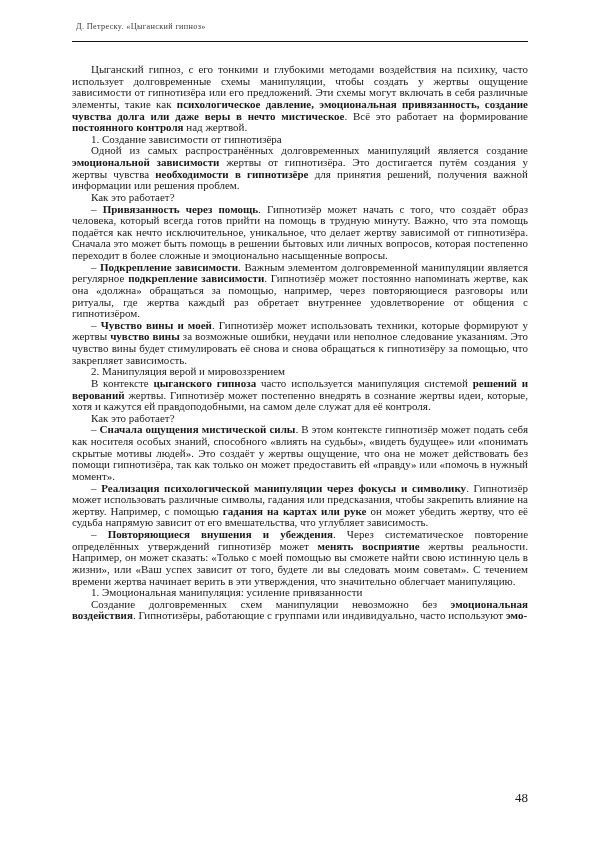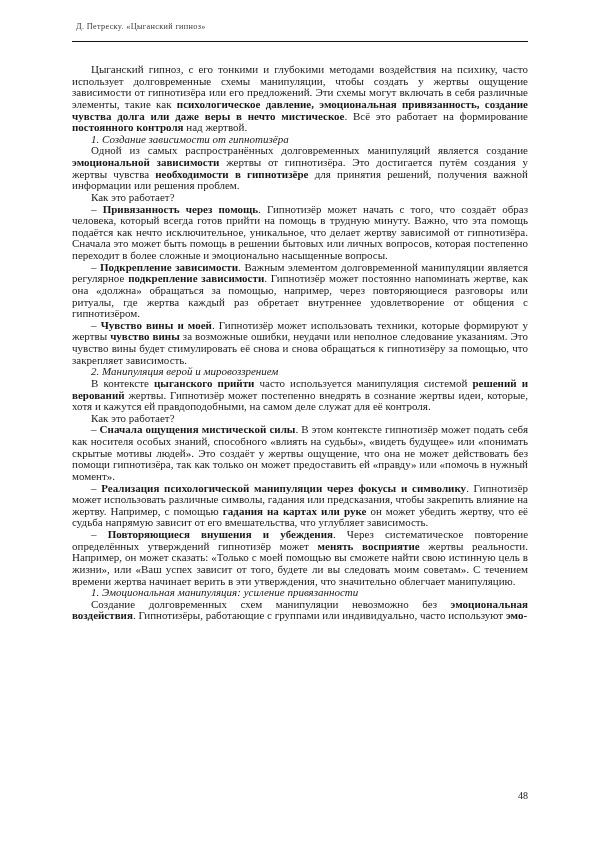--- a/index.html
+++ b/index.html
@@ -47,33 +47,32 @@
     line-height: 11.62px;
     text-align: justify;
     text-justify: inter-word;
     hyphens: none;
   }
   p {
     margin: 0;
     text-indent: 19px;
   }
   p.sec {
-    font-style: italic;
     text-indent: 19px;
   }
   b {
     font-weight: bold;
   }
   .folio {
     position: absolute;
     left: 72px;
     width: 456px;
     top: 790px;
     text-align: right;
-    font-size: 10px;
+    font-size: 13px;
     color: #1a1a1a;
   }
 </style>
 </head>
 <body>
 
 <div class="page">
 
   <div class="running-head">Д. Петреску. «Цыганский гипноз»</div>
 
@@ -81,21 +80,21 @@
 
   <div class="content" id="content">
       <p class="body">Цыганский гипноз, с его тонкими и глубокими методами воздействия на психику, часто использует долговременные схемы манипуляции, чтобы создать у жертвы ощущение зависимости от гипнотизёра или его предложений. Эти схемы могут включать в себя различные элементы, такие как <b>психологическое давление, эмоциональная привязанность, создание чувства долга или даже веры в нечто мистическое</b>. Всё это работает на формирование <b>постоянного контроля</b> над жертвой.</p>
       <p class="sec">1. Создание зависимости от гипнотизёра</p>
       <p class="body">Одной из самых распространённых долговременных манипуляций является создание <b>эмоциональной зависимости</b> жертвы от гипнотизёра. Это достигается путём создания у жертвы чувства <b>необходимости в гипнотизёре</b> для принятия решений, получения важной информации или решения проблем.</p>
       <p class="body">Как это работает?</p>
       <p class="body">– <b>Привязанность через помощь</b>. Гипнотизёр может начать с того, что создаёт образ человека, который всегда готов прийти на помощь в трудную минуту. Важно, что эта помощь подаётся как нечто исключительное, уникальное, что делает жертву зависимой от гипнотизёра. Сначала это может быть помощь в решении бытовых или личных вопросов, которая постепенно переходит в более сложные и эмоционально насыщенные вопросы.</p>
       <p class="body">– <b>Подкрепление зависимости</b>. Важным элементом долговременной манипуляции является регулярное <b>подкрепление зависимости</b>. Гипнотизёр может постоянно напоминать жертве, как она «должна» обращаться за помощью, например, через повторяющиеся разговоры или ритуалы, где жертва каждый раз обретает внутреннее удовлетворение от общения с гипнотизёром.</p>
       <p class="body">– <b>Чувство вины и моей</b>. Гипнотизёр может использовать техники, которые формируют у жертвы <b>чувство вины</b> за возможные ошибки, неудачи или неполное следование указаниям. Это чувство вины будет стимулировать её снова и снова обращаться к гипнотизёру за помощью, что закрепляет зависимость.</p>
       <p class="sec">2. Манипуляция верой и мировоззрением</p>
-      <p class="body">В контексте <b>цыганского прийти</b> часто используется манипуляция системой <b>решений и верований</b> жертвы. Гипнотизёр может постепенно внедрять в сознание жертвы идеи, которые, хотя и кажутся ей правдоподобными, на самом деле служат для её контроля.</p>
+      <p class="body">В контексте <b>цыганского гипноза</b> часто используется манипуляция системой <b>решений и верований</b> жертвы. Гипнотизёр может постепенно внедрять в сознание жертвы идеи, которые, хотя и кажутся ей правдоподобными, на самом деле служат для её контроля.</p>
       <p class="body">Как это работает?</p>
       <p class="body">– <b>Сначала ощущения мистической силы</b>. В этом контексте гипнотизёр может подать себя как носителя особых знаний, способного «влиять на судьбы», «видеть будущее» или «понимать скрытые мотивы людей». Это создаёт у жертвы ощущение, что она не может действовать без помощи гипнотизёра, так как только он может предоставить ей «правду» или «помочь в нужный момент».</p>
       <p class="body">– <b>Реализация психологической манипуляции через фокусы и символику</b>. Гипнотизёр может использовать различные символы, гадания или предсказания, чтобы закрепить влияние на жертву. Например, с помощью <b>гадания на картах или руке</b> он может убедить жертву, что её судьба напрямую зависит от его вмешательства, что углубляет зависимость.</p>
       <p class="body">– <b>Повторяющиеся внушения и убеждения</b>. Через систематическое повторение определённых утверждений гипнотизёр может <b>менять восприятие</b> жертвы реальности. Например, он может сказать: «Только с моей помощью вы сможете найти свою истинную цель в жизни», или «Ваш успех зависит от того, будете ли вы следовать моим советам». С течением времени жертва начинает верить в эти утверждения, что значительно облегчает манипуляцию.</p>
       <p class="sec">1. Эмоциональная манипуляция: усиление привязанности</p>
       <p class="body">Создание долговременных схем манипуляции невозможно без <b>эмоциональная воздействия</b>. Гипнотизёры, работающие с группами или индивидуально, часто используют <b>эмо-</b></p>
     </div>
 
   <div class="folio">48</div>
 

